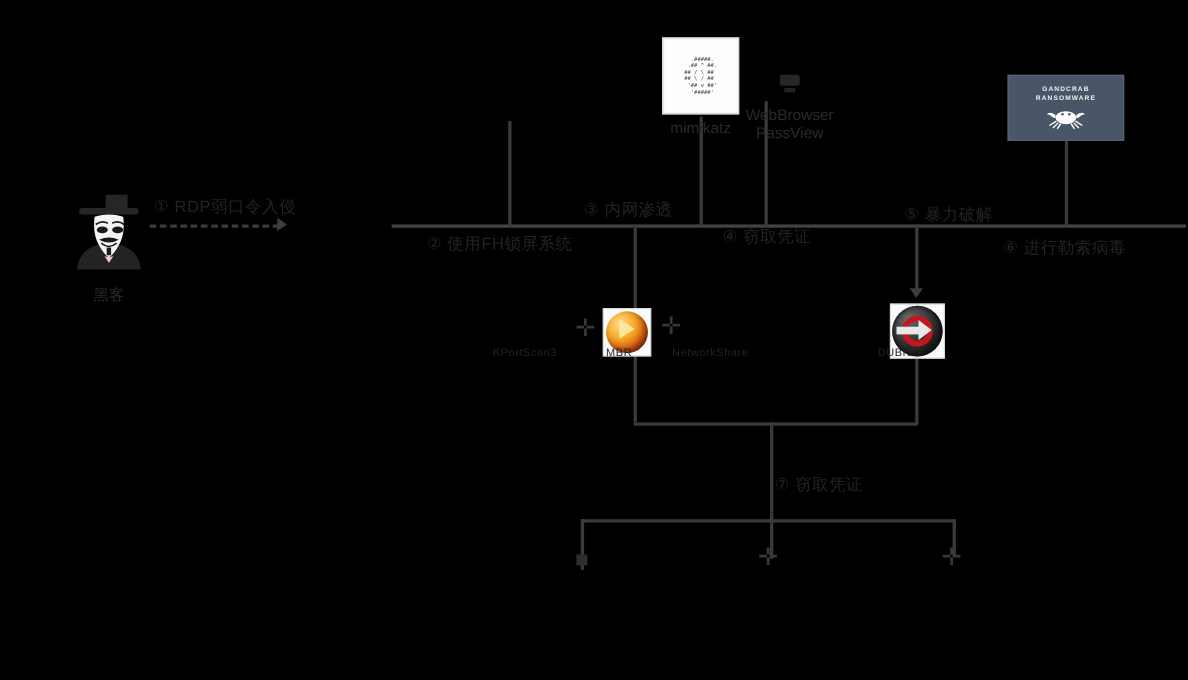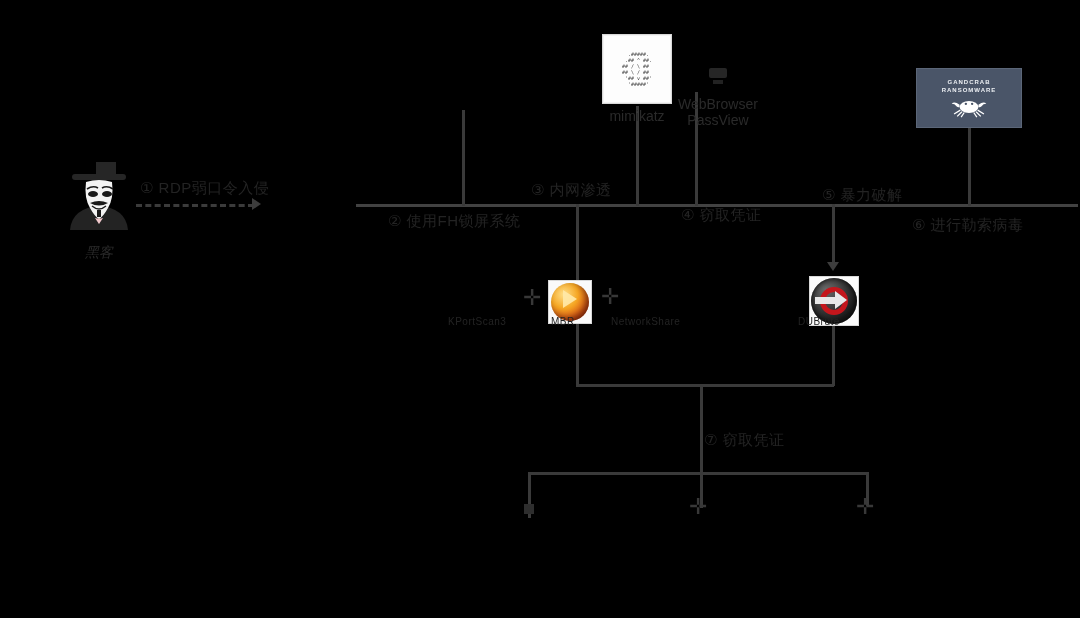--- a/index.html
+++ b/index.html
@@ -133,21 +133,21 @@
   
   .plus{
     position:absolute;color:#383838;font-size:22px;line-height:1;font-weight:bold;
   }
 </style>
 </head>
 <body>
 
 <div class="canvas">
 
-  <div class="node" style="left:64px;top:156px;font-style:italic;">
+  <div class="node" style="left:64px;top:171px;">
     <svg width="70" height="80" viewBox="0 0 70 80">
 
       <path d="M18 20 h34 v-14 h-20 v14 z" fill="#262626"></path>
       <rect x="8" y="18" width="54" height="6" rx="3" fill="#262626"></rect>
 
       <path d="M6 74 q2 -22 29 -24 q27 2 29 24 z" fill="#232323"></path>
 
       <path d="M22 26 q13 -4 26 0 q2 16 -4 26 q-5 9 -9 11 q-4 -2 -9 -11 q-6 -10 -4 -26 z" fill="#f3f3f3"></path>
       <path d="M31 62 q4 6 4 6 q0 0 4 -6 q-4 1 -8 0 z" fill="#f0c8cc"></path>
 
@@ -185,21 +185,21 @@
   <div class="line v" style="left:832px;top:326px;height:60px;"></div>
   <div class="line v" style="left:700px;top:384px;height:82px;"></div>
 
   <div class="line h" style="left:528px;top:472px;width:340px;"></div>
   <div class="line v" style="left:528px;top:472px;height:46px;"></div>
   <div class="line v" style="left:700px;top:466px;height:42px;"></div>
   <div class="line v" style="left:866px;top:472px;height:34px;"></div>
 
   <div class="lbl" style="left:388px;top:212px;">② 使用FH锁屏系统</div>
   <div class="lbl" style="left:531px;top:181px;">③ 内网渗透</div>
-  <div class="lbl" style="left:657px;top:206px;margin-left:24px;">④ 窃取凭证</div>
+  <div class="lbl" style="left:657px;top:206px;">④ 窃取凭证</div>
   <div class="lbl" style="left:790px;top:186px;margin-left:32px;">⑤ 暴力破解</div>
   <div class="lbl" style="left:912px;top:216px;">⑥ 进行勒索病毒</div>
   <div class="lbl" style="left:704px;top:431px;">⑦ 窃取凭证</div>
 
 
   <div class="node" style="left:602px;top:34px;">
     <div class="node-img" style="width:68px;height:68px;">
       <div class="mk">  .#####.
  .## ^ ##.
 ## / \ ##

